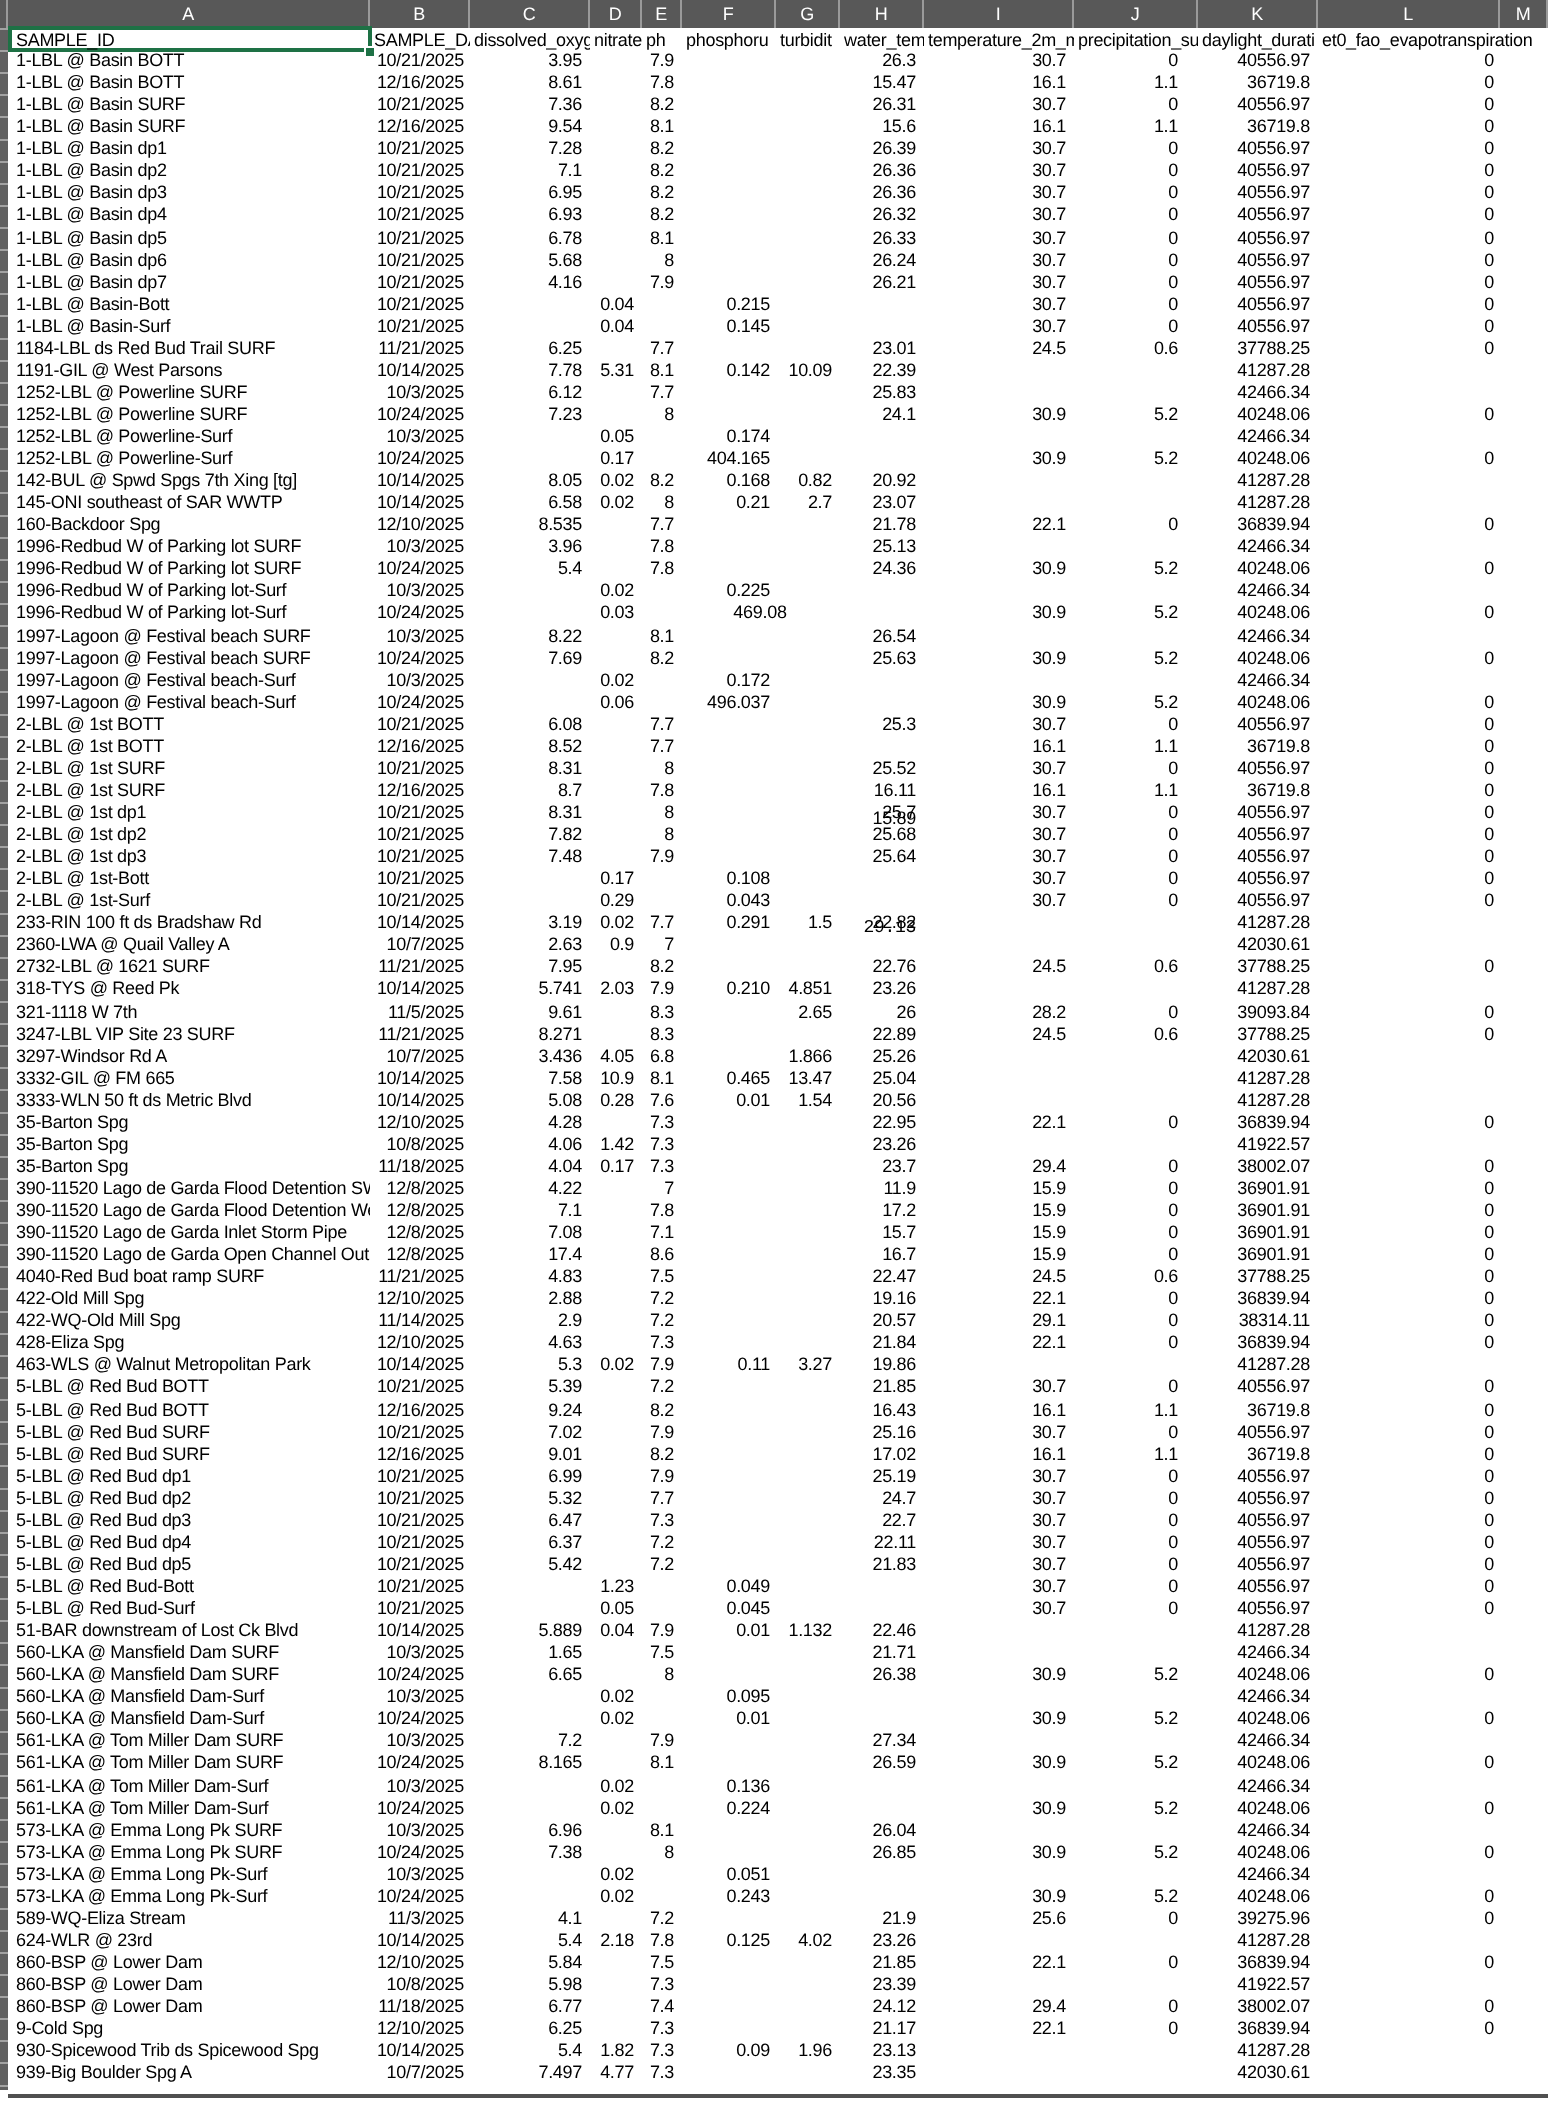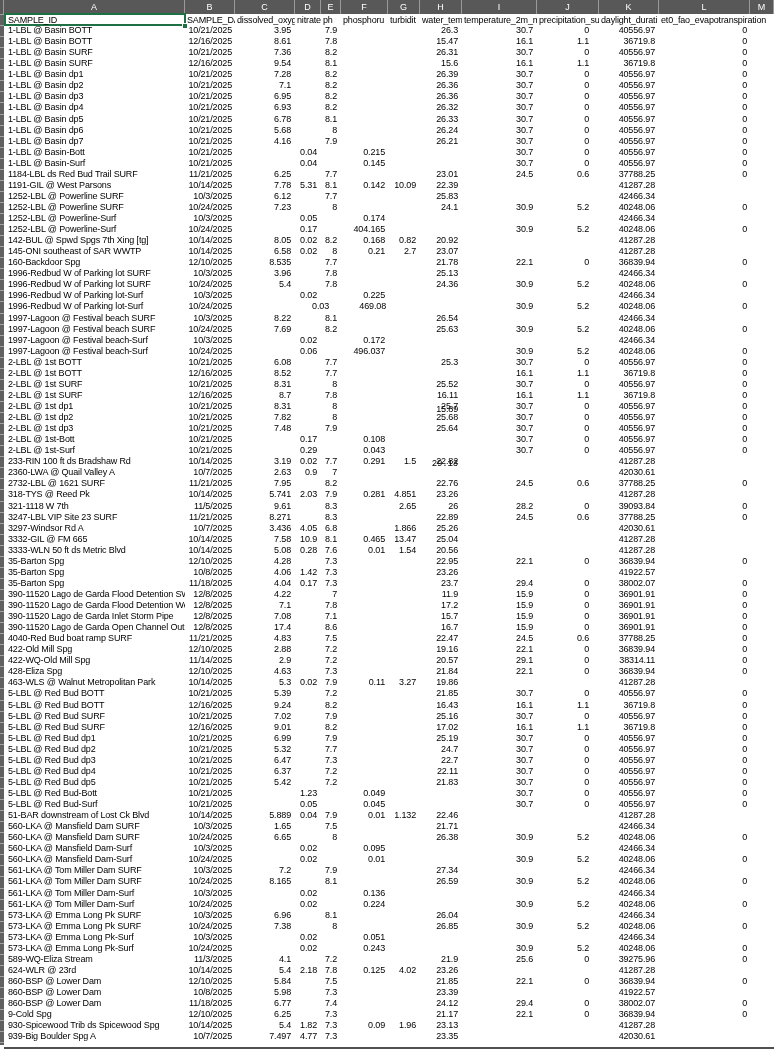--- a/index.html
+++ b/index.html
@@ -275,22 +275,22 @@
     <div class="cell num" style="left: 537px; width: 62px; top: 279.37px; padding-right: 10px;">5.2</div>
     <div class="cell num" style="left: 599px; width: 60px; top: 279.37px; padding-right: 4px;">40248.06</div>
     <div class="cell num" style="left: 659px; width: 91px; top: 279.37px; padding-right: 3px;">0</div>
     <div class="cell txt" style="left: 4px; width: 181px; top: 290.43px;">1996-Redbud W of Parking lot-Surf</div>
     <div class="cell num" style="left: 185px; width: 50px; top: 290.43px; padding-right: 3px;">10/3/2025</div>
     <div class="cell num" style="left: 295px; width: 26px; top: 290.43px; padding-right: 4px;">0.02</div>
     <div class="cell num" style="left: 341px; width: 47px; top: 290.43px; padding-right: 3px;">0.225</div>
     <div class="cell num" style="left: 599px; width: 60px; top: 290.43px; padding-right: 4px;">42466.34</div>
     <div class="cell txt" style="left: 4px; width: 181px; top: 301.49px;">1996-Redbud W of Parking lot-Surf</div>
     <div class="cell num" style="left: 185px; width: 50px; top: 301.49px; padding-right: 3px;">10/24/2025</div>
-    <div class="cell num" style="left: 307px; width: 26px; top: 301.49px; padding-right: 4px;">0.03</div>
-    <div class="cell num" style="left: 342px; width: 47px; top: 301.49px; padding-right: 3px;">469.08</div>
+    <div class="cell num" style="left: 295px; width: 26px; top: 301.49px; padding-right: 4px;">0.03</div>
+    <div class="cell num" style="left: 358px; width: 47px; top: 301.49px; padding-right: 3px; text-align: center;">469.08</div>
     <div class="cell num" style="left: 462px; width: 75px; top: 301.49px; padding-right: 4px;">30.9</div>
     <div class="cell num" style="left: 537px; width: 62px; top: 301.49px; padding-right: 10px;">5.2</div>
     <div class="cell num" style="left: 599px; width: 60px; top: 301.49px; padding-right: 4px;">40248.06</div>
     <div class="cell num" style="left: 659px; width: 91px; top: 301.49px; padding-right: 3px;">0</div>
     <div class="cell txt" style="left: 4px; width: 181px; top: 312.54px;">1997-Lagoon @ Festival beach SURF</div>
     <div class="cell num" style="left: 185px; width: 50px; top: 312.54px; padding-right: 3px;">10/3/2025</div>
     <div class="cell num" style="left: 235px; width: 60px; top: 312.54px; padding-right: 4px;">8.22</div>
     <div class="cell num" style="left: 321px; width: 20px; top: 312.54px; padding-right: 4px;">8.1</div>
     <div class="cell num" style="left: 420px; width: 42px; top: 312.54px; padding-right: 4px;">26.54</div>
     <div class="cell num" style="left: 599px; width: 60px; top: 312.54px; padding-right: 4px;">42466.34</div>
@@ -418,21 +418,21 @@
     <div class="cell num" style="left: 420px; width: 42px; top: 478.4px; padding-right: 4px;">22.76</div>
     <div class="cell num" style="left: 462px; width: 75px; top: 478.4px; padding-right: 4px;">24.5</div>
     <div class="cell num" style="left: 537px; width: 62px; top: 478.4px; padding-right: 10px;">0.6</div>
     <div class="cell num" style="left: 599px; width: 60px; top: 478.4px; padding-right: 4px;">37788.25</div>
     <div class="cell num" style="left: 659px; width: 91px; top: 478.4px; padding-right: 3px;">0</div>
     <div class="cell txt" style="left: 4px; width: 181px; top: 489.45px;">318-TYS @ Reed Pk</div>
     <div class="cell num" style="left: 185px; width: 50px; top: 489.45px; padding-right: 3px;">10/14/2025</div>
     <div class="cell num" style="left: 235px; width: 60px; top: 489.45px; padding-right: 4px;">5.741</div>
     <div class="cell num" style="left: 295px; width: 26px; top: 489.45px; padding-right: 4px;">2.03</div>
     <div class="cell num" style="left: 321px; width: 20px; top: 489.45px; padding-right: 4px;">7.9</div>
-    <div class="cell num" style="left: 341px; width: 47px; top: 489.45px; padding-right: 3px;">0.281</div>
+    <div class="cell num" style="left: 341px; width: 47px; top: 489.45px; padding-right: 3px;">0.210</div>
     <div class="cell num" style="left: 388px; width: 32px; top: 489.45px; padding-right: 4px;">4.851</div>
     <div class="cell num" style="left: 420px; width: 42px; top: 489.45px; padding-right: 4px;">23.26</div>
     <div class="cell num" style="left: 599px; width: 60px; top: 489.45px; padding-right: 4px;">41287.28</div>
     <div class="cell txt" style="left: 4px; width: 181px; top: 500.51px;">321-1118 W 7th</div>
     <div class="cell num" style="left: 185px; width: 50px; top: 500.51px; padding-right: 3px;">11/5/2025</div>
     <div class="cell num" style="left: 235px; width: 60px; top: 500.51px; padding-right: 4px;">9.61</div>
     <div class="cell num" style="left: 321px; width: 20px; top: 500.51px; padding-right: 4px;">8.3</div>
     <div class="cell num" style="left: 388px; width: 32px; top: 500.51px; padding-right: 4px;">2.65</div>
     <div class="cell num" style="left: 420px; width: 42px; top: 500.51px; padding-right: 4px;">26</div>
     <div class="cell num" style="left: 462px; width: 75px; top: 500.51px; padding-right: 4px;">28.2</div>

